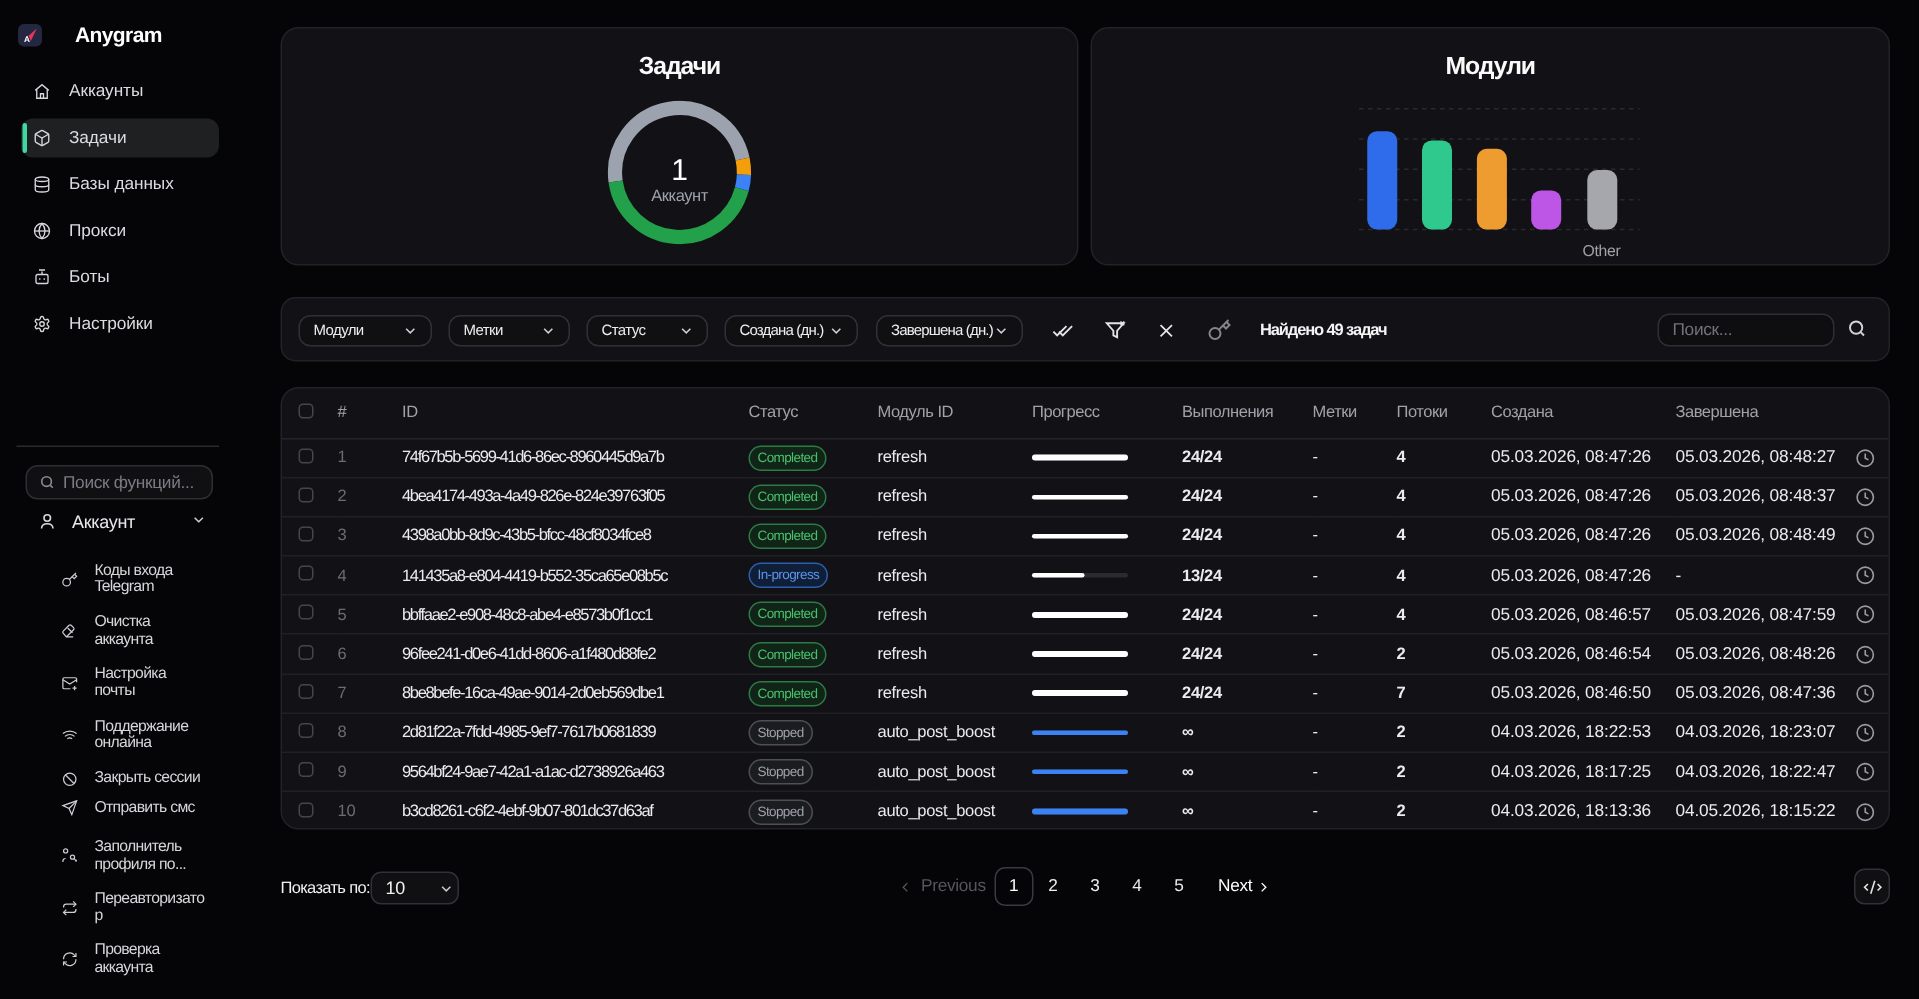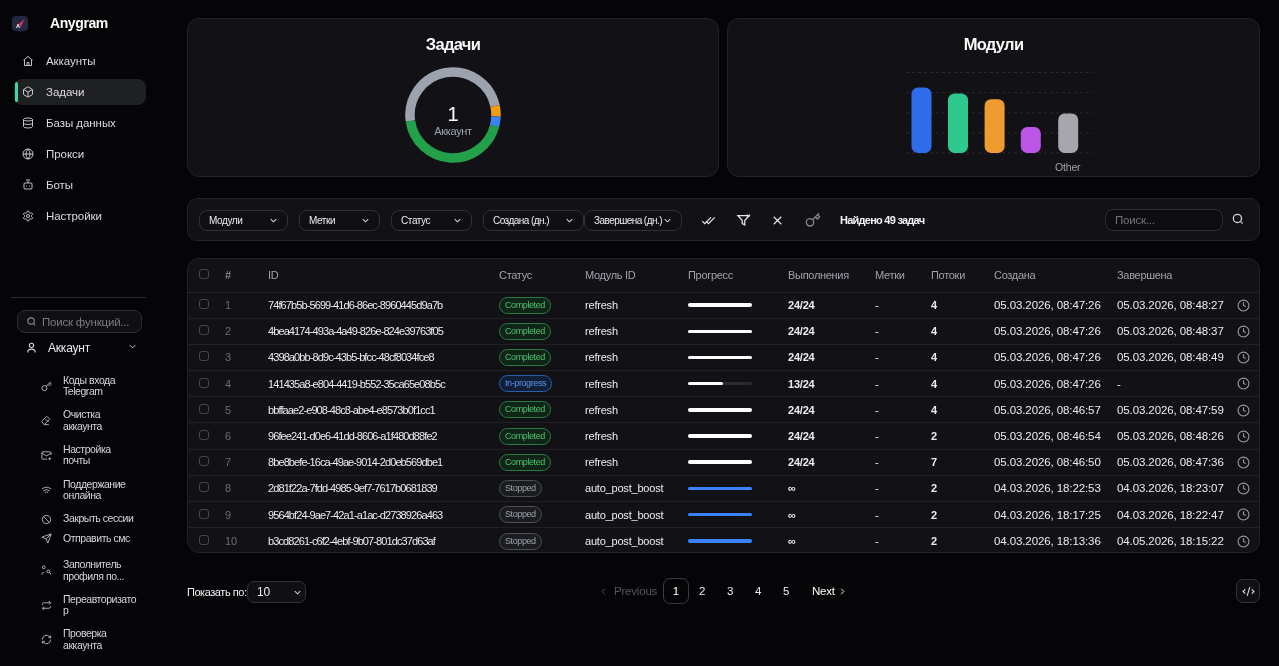--- a/index.html
+++ b/index.html
@@ -262,21 +262,21 @@
   <div class="card" id="filterbar">
     <div class="dd" style="left:11px; width:89px;">Модули <svg width="11" height="11" viewBox="0 0 24 24" fill="none" stroke="#d0d0d6" stroke-width="2.2">
           <path d="m6 9 6 6 6-6"></path>
         </svg></div>
     <div class="dd" style="left:111px; width:81px;">Метки <svg width="11" height="11" viewBox="0 0 24 24" fill="none" stroke="#d0d0d6" stroke-width="2.2">
           <path d="m6 9 6 6 6-6"></path>
         </svg></div>
     <div class="dd" style="left:203px; width:81px;">Статус <svg width="11" height="11" viewBox="0 0 24 24" fill="none" stroke="#d0d0d6" stroke-width="2.2">
           <path d="m6 9 6 6 6-6"></path>
         </svg></div>
-    <div class="dd" style="left:295px; width:101px; letter-spacing:-0.55px;align-items:center;">Создана (дн.) <svg width="11" height="11" viewBox="0 0 24 24" fill="none" stroke="#d0d0d6" stroke-width="2.2">
+    <div class="dd" style="left:295px; width:89px; letter-spacing:-0.55px;align-items:center;">Создана (дн.) <svg width="11" height="11" viewBox="0 0 24 24" fill="none" stroke="#d0d0d6" stroke-width="2.2">
           <path d="m6 9 6 6 6-6"></path>
         </svg></div>
     <div class="dd" style="left:396px; width:98px; letter-spacing:-0.55px;">Завершена (дн.) <svg width="11" height="11" viewBox="0 0 24 24" fill="none" stroke="#d0d0d6" stroke-width="2.2">
           <path d="m6 9 6 6 6-6"></path>
         </svg></div>
     <div class="fico" style="left:510px;">
         <svg width="15" height="15" viewBox="0 0 24 24" fill="none" stroke="#e4e4e7" stroke-width="2">
           <path d="M2 13l4 4L16 7"></path>
           <path d="M9 13l4 4L23 7" transform="translate(-1,0)"></path>
         </svg>

